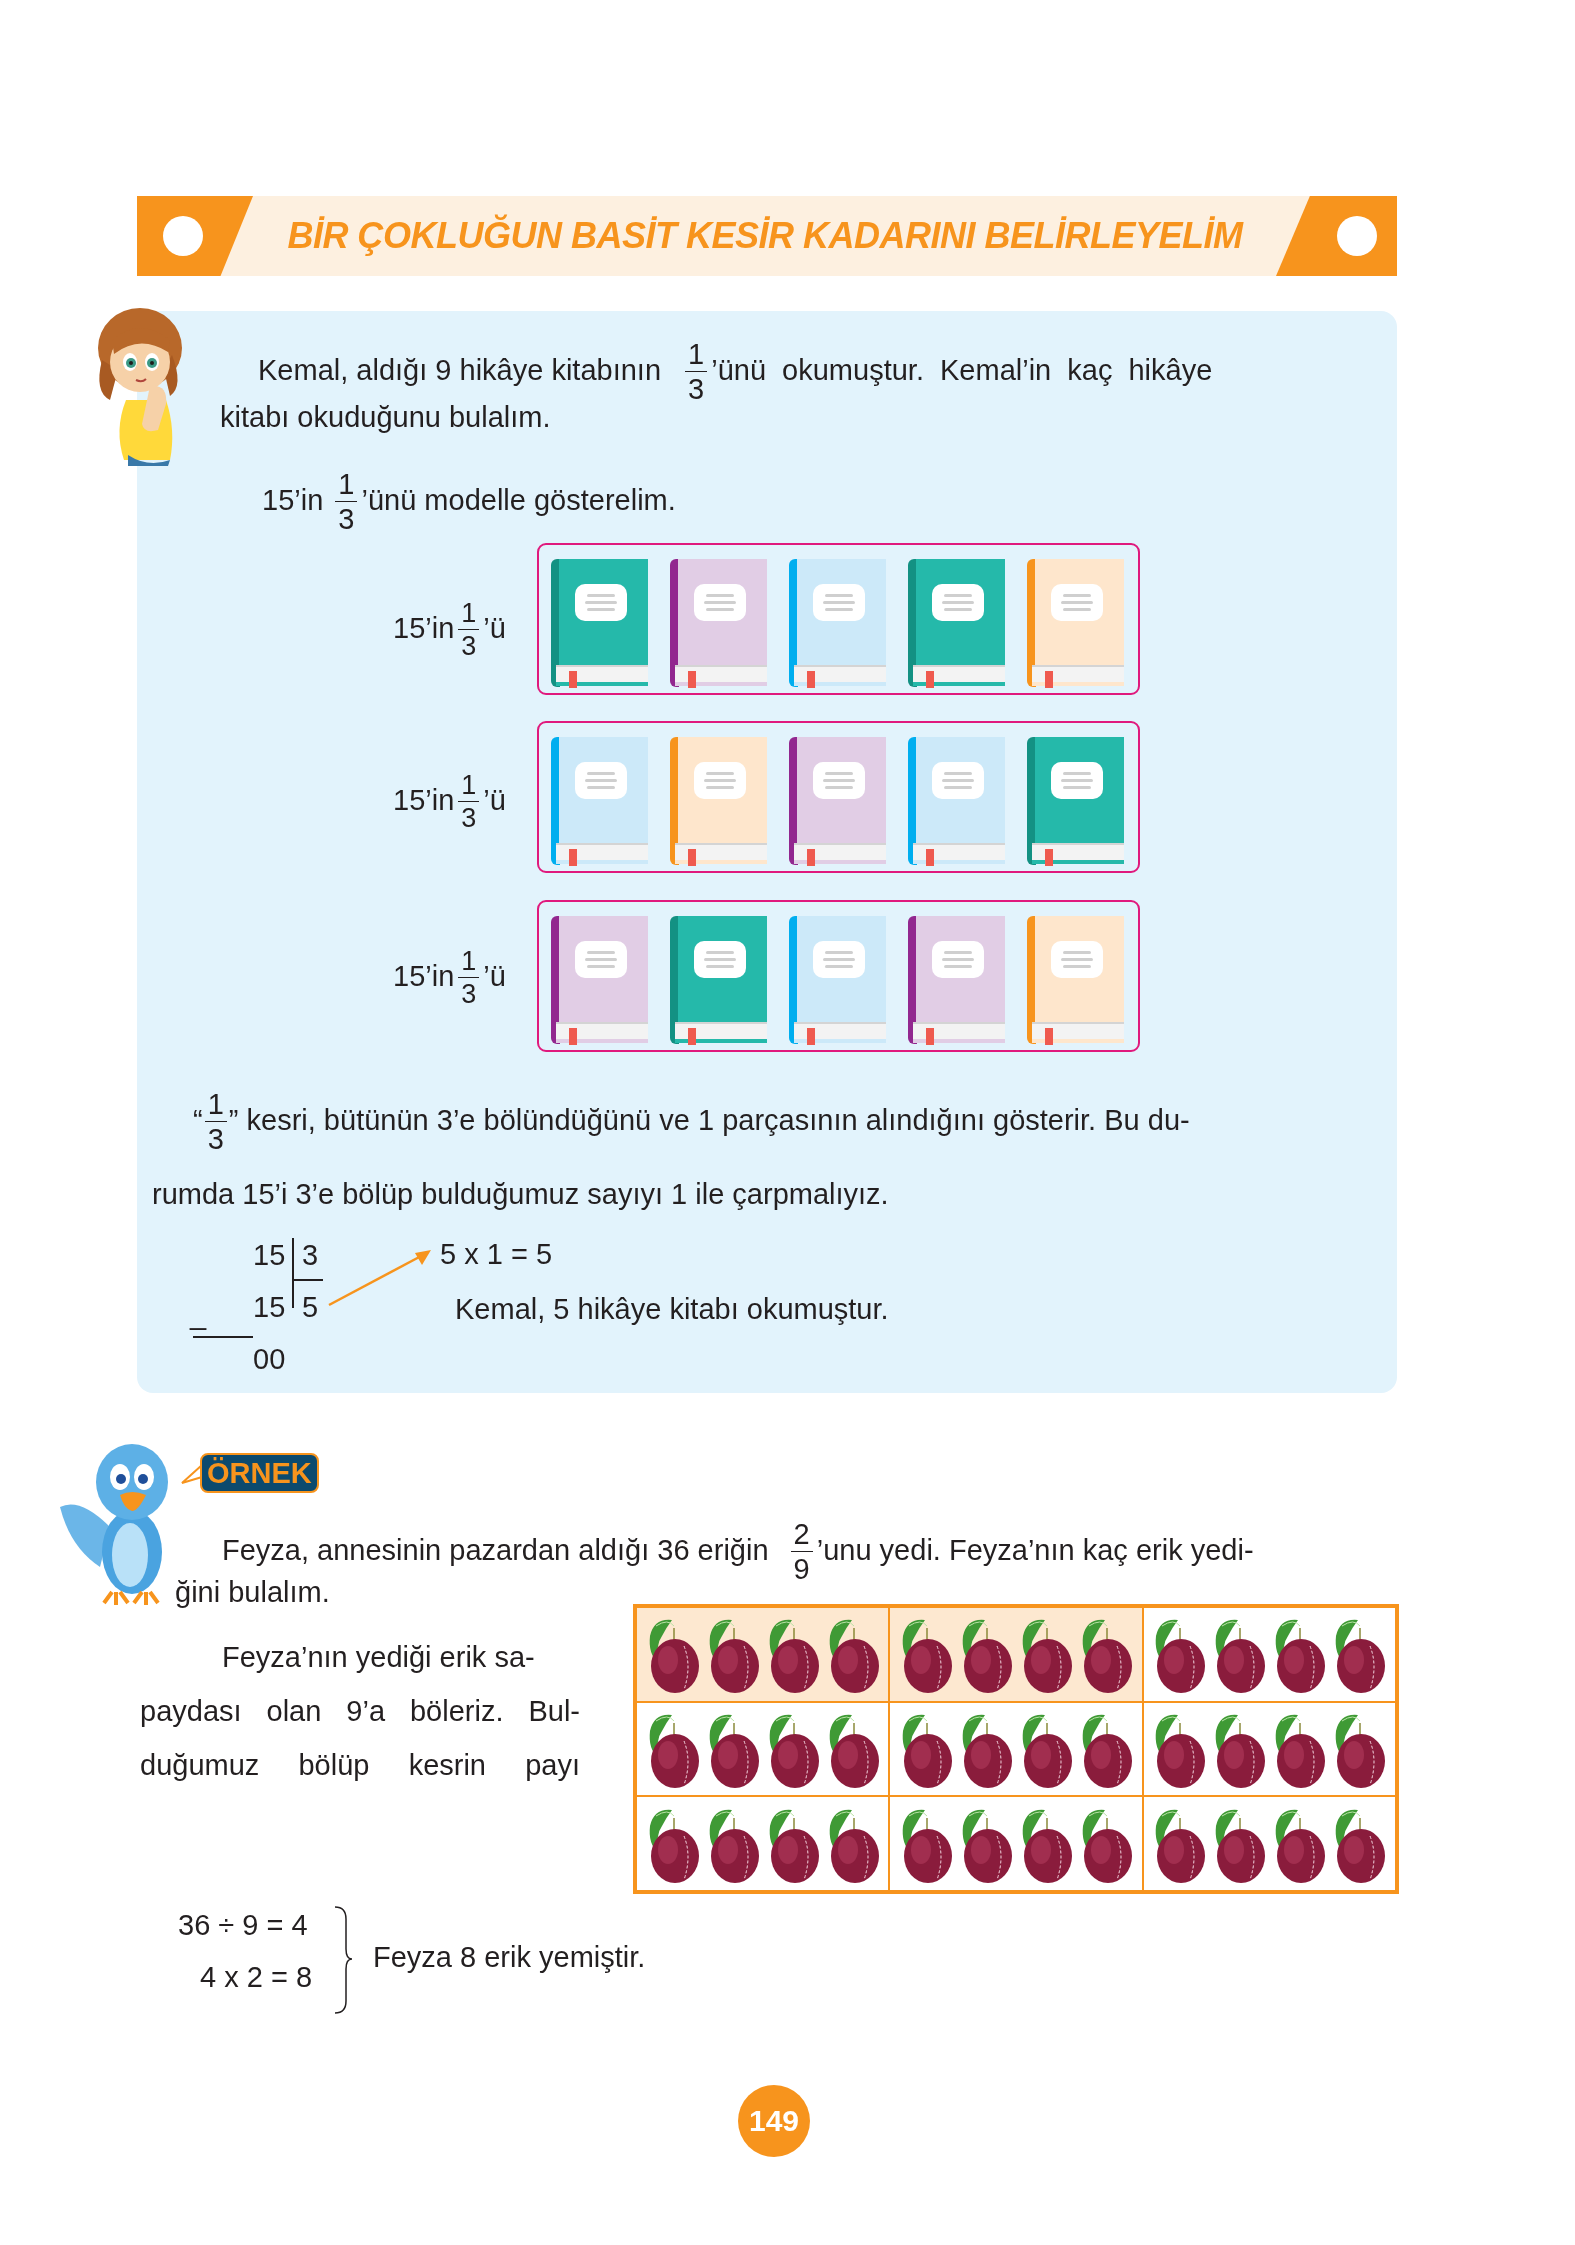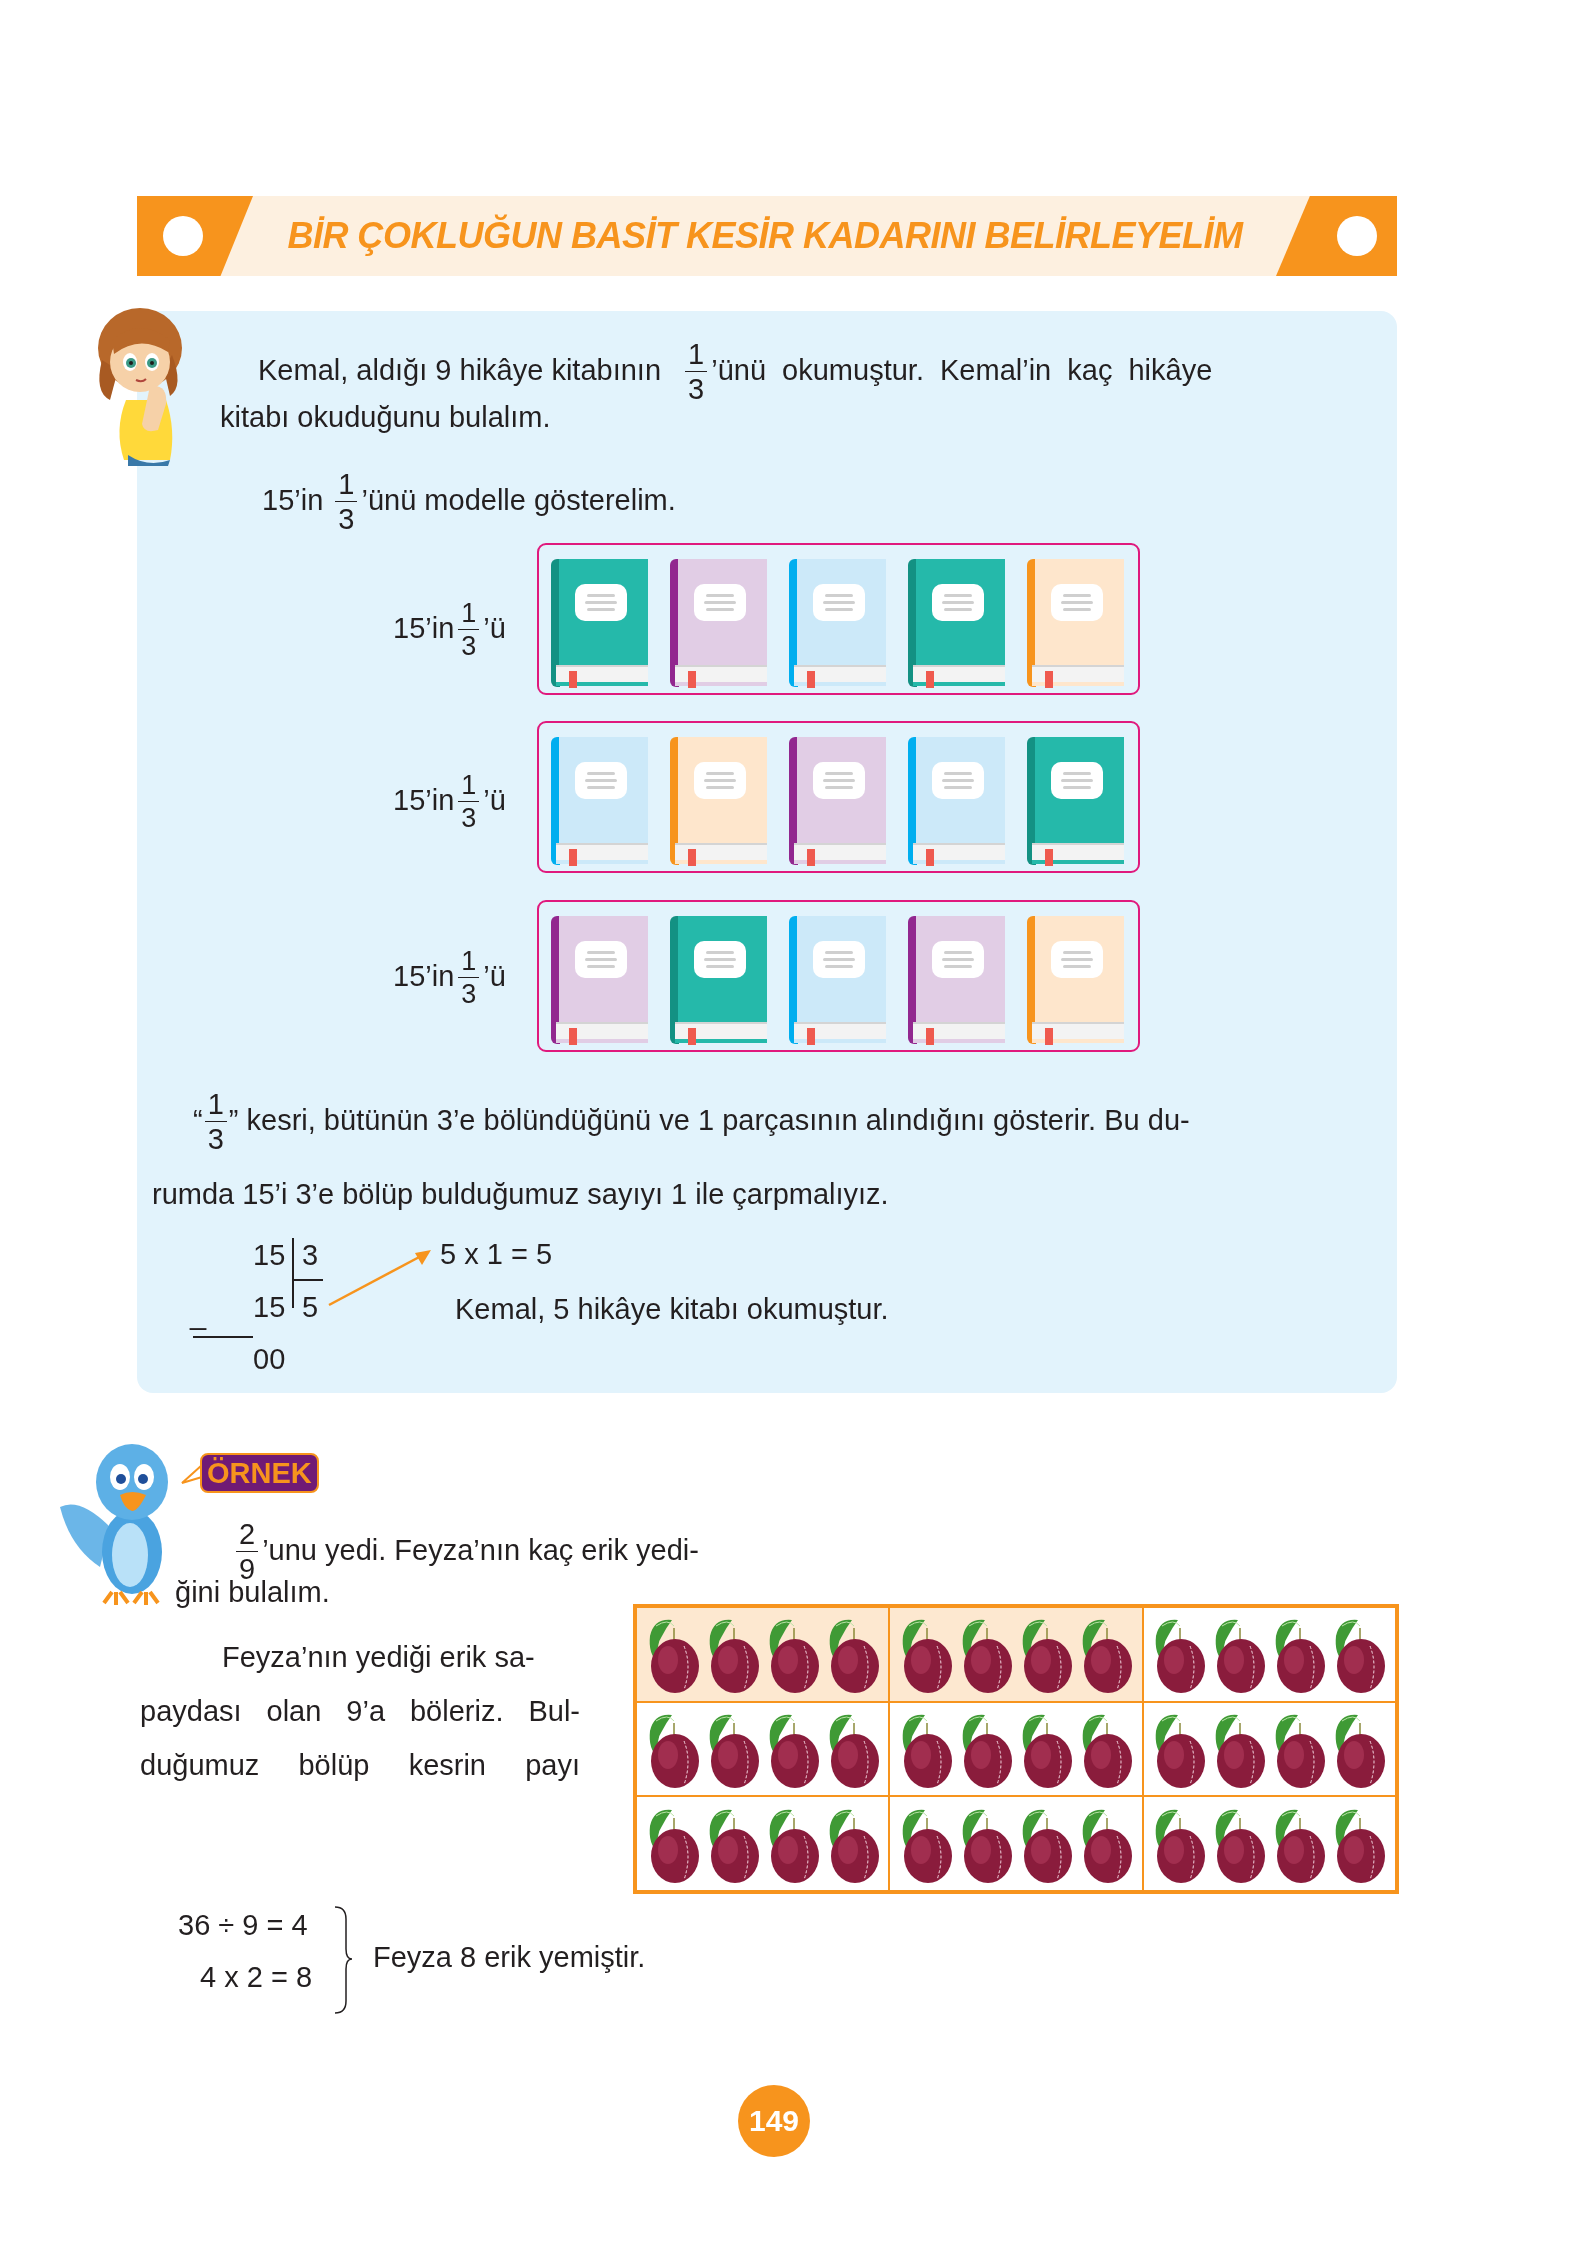--- a/index.html
+++ b/index.html
@@ -40,21 +40,21 @@
   .plum-grid { left: 633px; top: 1604px; width: 766px; height: 290px; border: 3px solid #f7941d; box-sizing: border-box;
     display: grid; grid-template-columns: repeat(3, 1fr); grid-template-rows: repeat(3, 1fr); }
   .plum-cell { border: 1.5px solid #f7941d; display: flex; align-items: center; justify-content: center; gap: 2px; }
   .plum-cell.hl { background: #fde8d0; }
   .plum { width: 58px; height: 80px; position: relative; }
   .plum svg { width: 58px; height: 80px; display: block; }
   
   .page-num { left: 738px; top: 2085px; width: 72px; height: 72px; border-radius: 50%; background: #f7941d;
     color: #fff; font-weight: bold; font-size: 30px; line-height: 72px; text-align: center; }
   .ornek { left: 200px; top: 1453px; border: 2px solid #f7941d; border-radius: 8px; padding: 1px 5px; color: #f7941d;
-    font-weight: bold; font-size: 29px; line-height: 34px; background: #701a75; }
+    font-weight: bold; font-size: 29px; line-height: 34px; background: #0c4a6e; }
 </style>
 </head>
 <body>
 
 <div class="abs banner"></div>
 <div class="abs banner-left"></div>
 <div class="abs banner-right"></div>
 <div class="abs banner-dot" style="left:163px"></div>
 <div class="abs banner-dot" style="left:1337px"></div>
 <div class="abs banner-title">BİR ÇOKLUĞUN BASİT KESİR KADARINI BELİRLEYELİM</div>
@@ -326,20 +326,21 @@
     <path d="M62 155 L54 166 M66 155 L66 168 M70 155 L78 166" stroke="#f7941d" stroke-width="4"></path>
     <path d="M92 155 L84 166 M96 155 L96 168 M100 155 L108 166" stroke="#f7941d" stroke-width="4"></path>
   </svg>
 </div>
 <svg class="abs" style="left:180px; top:1463px;" width="24" height="24">
   <path d="M22 2 L2 20 L22 14" stroke="#f7941d" stroke-width="2" fill="#fff"></path>
 </svg>
 <div class="abs ornek">ÖRNEK</div>
 
 <div class="abs txt" style="left:222px; top:1520px;">
+  <span>Feyza, annesinin pazardan aldığı 36 eriğin</span>
   <span class="frac" style="margin-left:14px"><span class="num">2</span><span class="den">9</span></span><span>’unu yedi. Feyza’nın kaç erik yedi-</span>
 </div>
 <div class="abs txt" style="left:175px; top:1575px;">ğini bulalım.</div>
 
 <div class="abs" style="left:140px; top:1630px; width:440px;">
   <div class="txt" style="padding-left:82px; line-height:54px;">Feyza’nın yediği erik sa-</div>
   <div class="txt" style="line-height:54px; text-align:justify; text-align-last:justify;">paydası olan 9’a böleriz. Bul-</div>
   <div class="txt" style="line-height:54px; text-align:justify; text-align-last:justify;">duğumuz bölüp kesrin payı</div>
 </div>
 

